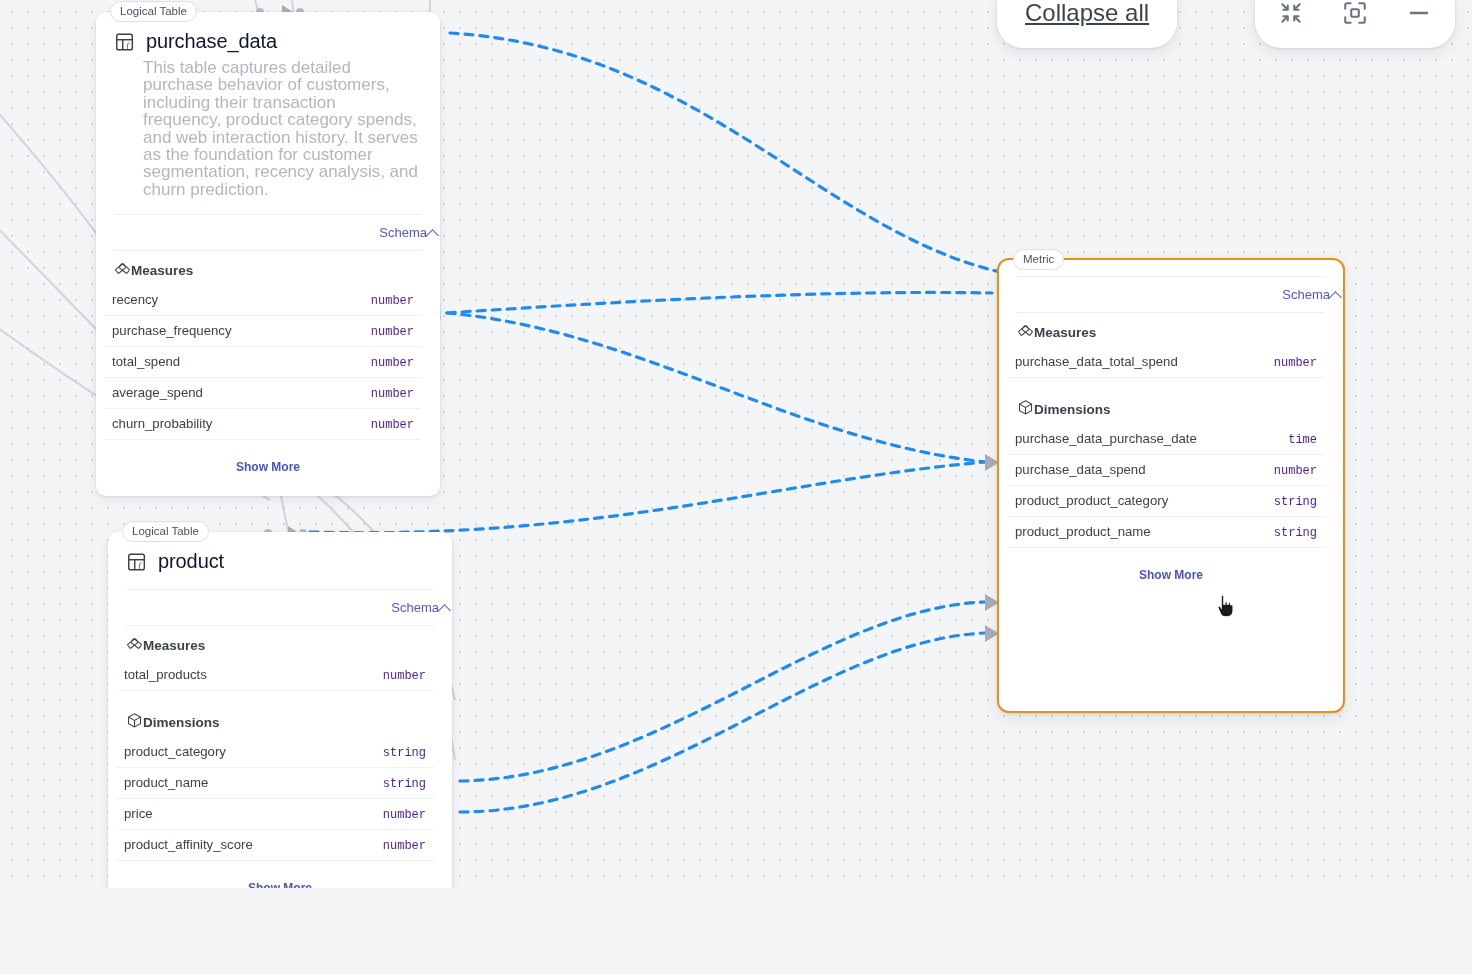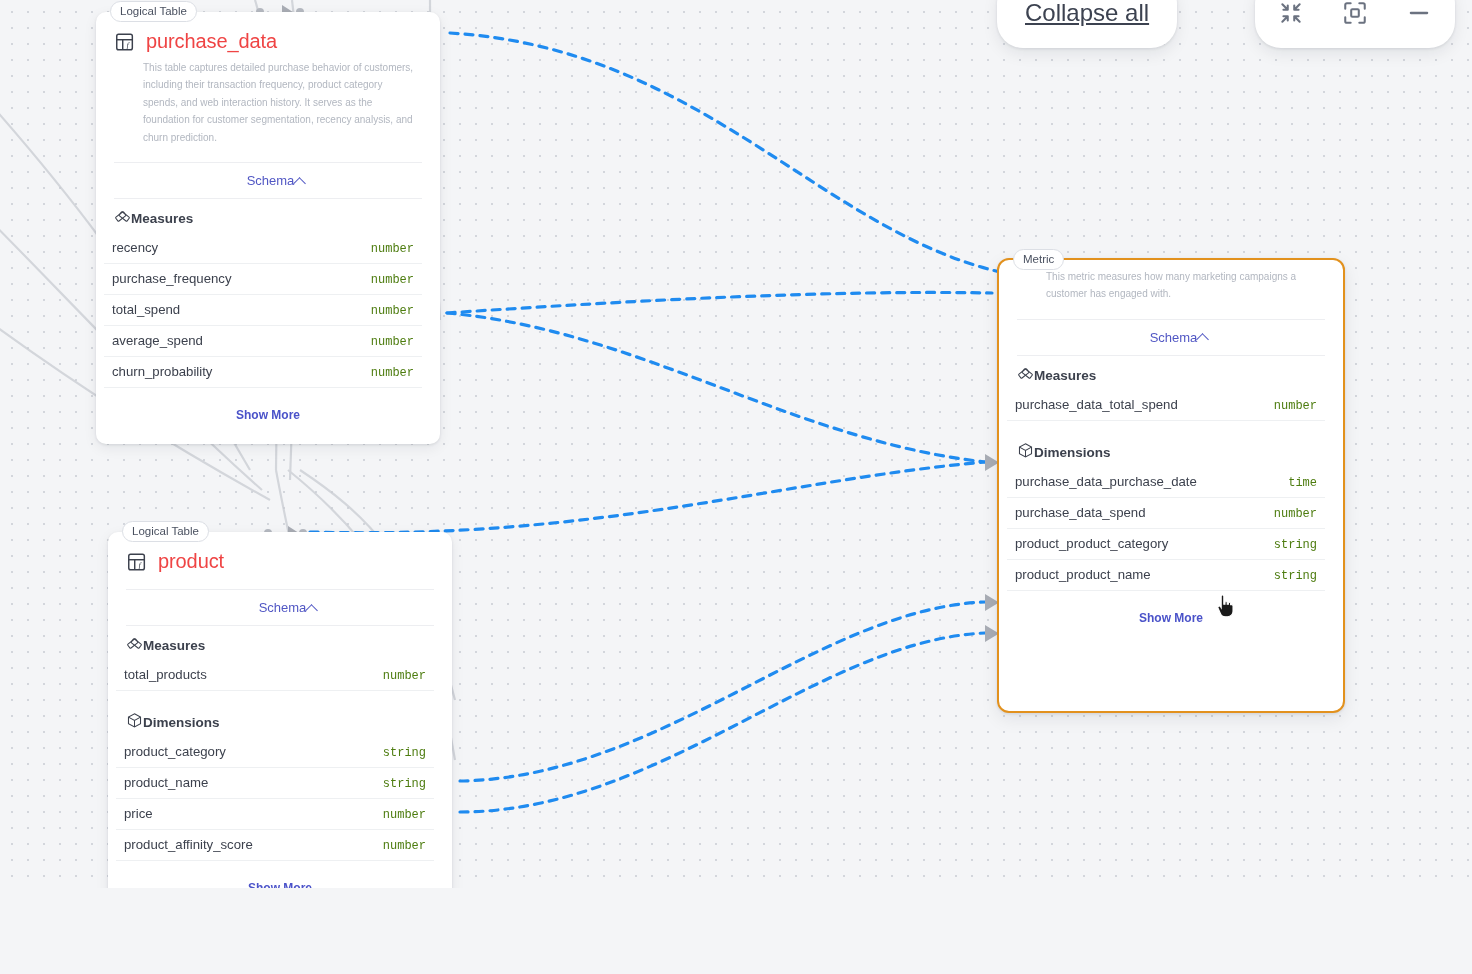--- a/index.html
+++ b/index.html
@@ -59,40 +59,40 @@
   }
 
   .node-head {
     display: flex;
     align-items: center;
     gap: 10px;
     padding: 18px 18px 0 18px;
   }
   .node-title {
     font-size: 20px;
-    color: #ef4444;
+    color: #0f172a;
     letter-spacing: -0.1px;
     white-space: nowrap;
   }
   .node-icon { flex: 0 0 auto; display: flex; align-items: center; }
 
   .node-desc {
     padding: 6px 22px 0 47px;
-    font-size: 10px;
+    font-size: 17px;
     line-height: 17.4px;
     color: #b2b7c0;
   }
   .node-desc.short { padding-top: 8px; }
 
   .divider { height: 1px; background: #edeef1; margin: 16px 18px 0 18px; }
 
   .schema-row {
     display: flex;
     align-items: center;
-    justify-content: center;
+    justify-content: flex-end;
     padding: 10px 0 10px 18px;
     cursor: pointer;
   }
   .schema-label { font-size: 13px; color: #5157c4; }
   .chev { width: 13px; height: 8px; position: relative; }
   .chev::before {
     content: "";
     position: absolute;
     left: 1px; top: 2px;
     width: 8px; height: 8px;
@@ -118,21 +118,21 @@
     cursor: pointer;
   }
   .field-name {
     font-size: 13.2px;
     color: #3c414d;
     white-space: nowrap;
   }
   .field-type {
     font-family: "Liberation Mono", monospace;
     font-size: 12px;
-    color: #4d7c0f;
+    color: #4c1d95;
     white-space: nowrap;
     margin-left: 14px;
   }
 
   .show-more {
     text-align: center;
     font-size: 12px;
     color: #4a52c9;
     font-weight: bold;
     padding: 20px 0 22px 0;
@@ -372,21 +372,20 @@
       </div>
     </div>
 
     <div class="show-more">Show More</div>
   </div>
 
   <div class="node metric" id="node-total_spending" style="left:997px; top:258px; width:348px; height:455px;">
     <div class="node-badge">Metric</div>
 
 
-    <div class="node-desc short">This metric measures how many marketing campaigns a customer has engaged with.</div>
 
     <div class="divider"></div>
 
     <div class="schema-row">
       <span class="schema-label">Schema</span>
       <span class="chev"></span>
     </div>
     <div class="divider" style="margin-top:0;"></div>
 
     <div class="group-head">

